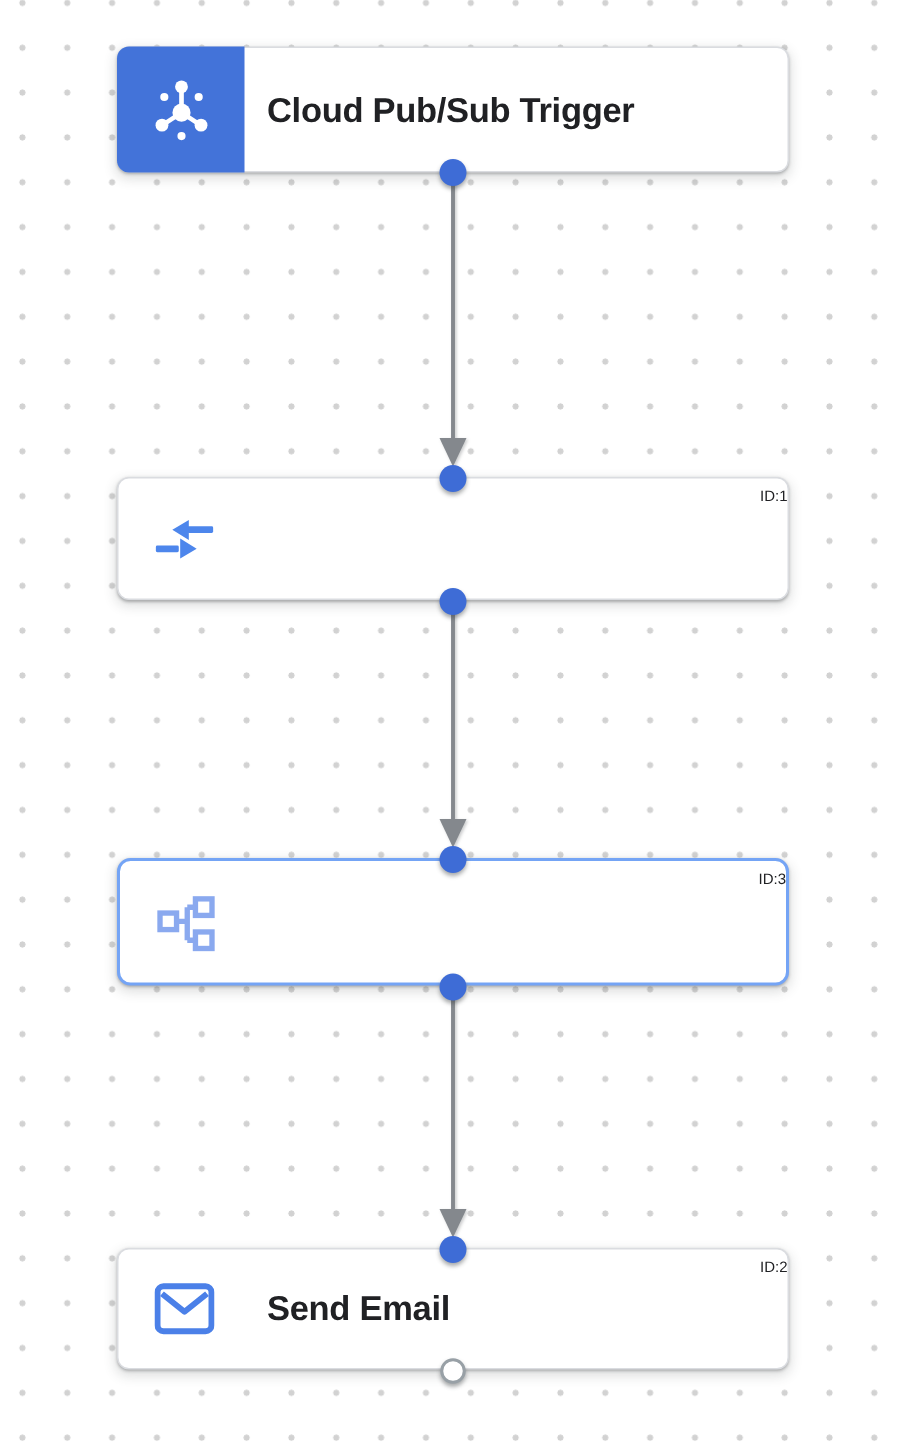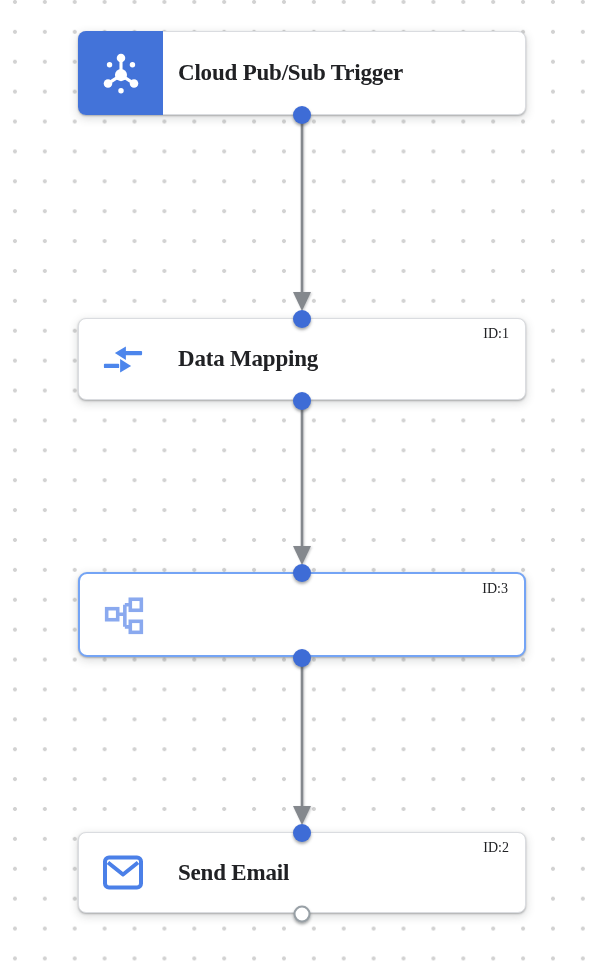--- a/index.html
+++ b/index.html
@@ -4,21 +4,21 @@
 <style>
   html,body{margin:0;padding:0;background:#fff;}
   .canvas{
     position:relative;
     width:597px;height:961px;
     overflow:hidden;
     background-color:#ffffff;
     background-image:radial-gradient(circle, var(--grid_dot,#d2d2d2) 1.9px, transparent 2.2px);
     background-size:29.9px 29.9px;
     background-position:0px -13px;
-    font-family:Liberation Serif, serif;
+    font-family:Liberation Sans, sans-serif;
   }
   .connector-layer{
     position:absolute;left:0;top:0;z-index:1;pointer-events:none;
     filter:drop-shadow(1px 1.5px 1px rgba(60,64,67,.28));
   }
   .node{
     position:absolute;left:78px;width:448px;box-sizing:border-box;
     background:#fff;border:1px solid var(--node_border,#dadce0);border-radius:8px;
     box-shadow:0 1px 2px rgba(60,64,67,.35),0 3px 8px 1px rgba(60,64,67,.17);
     display:flex;align-items:center;z-index:2;cursor:pointer;
@@ -33,22 +33,22 @@
   .icon-wrap{
     position:absolute;left:21px;width:46px;height:46px;
     display:flex;align-items:center;justify-content:center;
   }
   .label{
     margin-left:99px;
     font-size:23px;font-weight:700;letter-spacing:-.2px;
     color:var(--label_color,#202124);white-space:nowrap;
   }
   .id-badge{
-    position:absolute;top:7px;right:16px;
-    font-size:14px;font-weight:400;color:var(--id_label_color,#202124);
+    position:absolute;top:7px;right:0;
+    font-size:10px;font-weight:400;color:var(--id_label_color,#202124);
   }
   .port{
     position:absolute;width:18px;height:18px;border-radius:50%;
     background:var(--port_blue,#3e6cd6);
     transform:translate(-50%,-50%);z-index:3;
     box-shadow:0 2px 3px rgba(60,64,67,.45);
     cursor:crosshair;
   }
   .port.terminal{
     width:13px;height:13px;background:#fff;
@@ -101,21 +101,20 @@
     <span class="icon-wrap">
       <svg width="42" height="29" viewBox="0 0 44 30">
         <g fill="#4d86ec">
           <rect x="24" y="6" width="18" height="4.6" rx="1"></rect>
           <polygon points="25,1.5 25,15.5 13.5,8.3"></polygon>
           <rect x="2" y="19.4" width="16" height="4.6" rx="1"></rect>
           <polygon points="19,14.5 19,28.5 30.5,21.7"></polygon>
         </g>
       </svg>
     </span>
-    <span class="label">Data Mapping</span>
     <span class="id-badge">ID:1</span>
   </div>
 
   <div class="node task selected" style="top:572px;height:85px;">
     <span class="icon-wrap">
       <svg width="42" height="42" viewBox="0 0 40 40">
         <g stroke="#8aa9ef" stroke-width="3.4" fill="none">
           <rect x="3.5" y="14" width="10.5" height="10.5"></rect>
           <rect x="26" y="5" width="10.5" height="10.5"></rect>
           <rect x="26" y="26" width="10.5" height="10.5"></rect>

